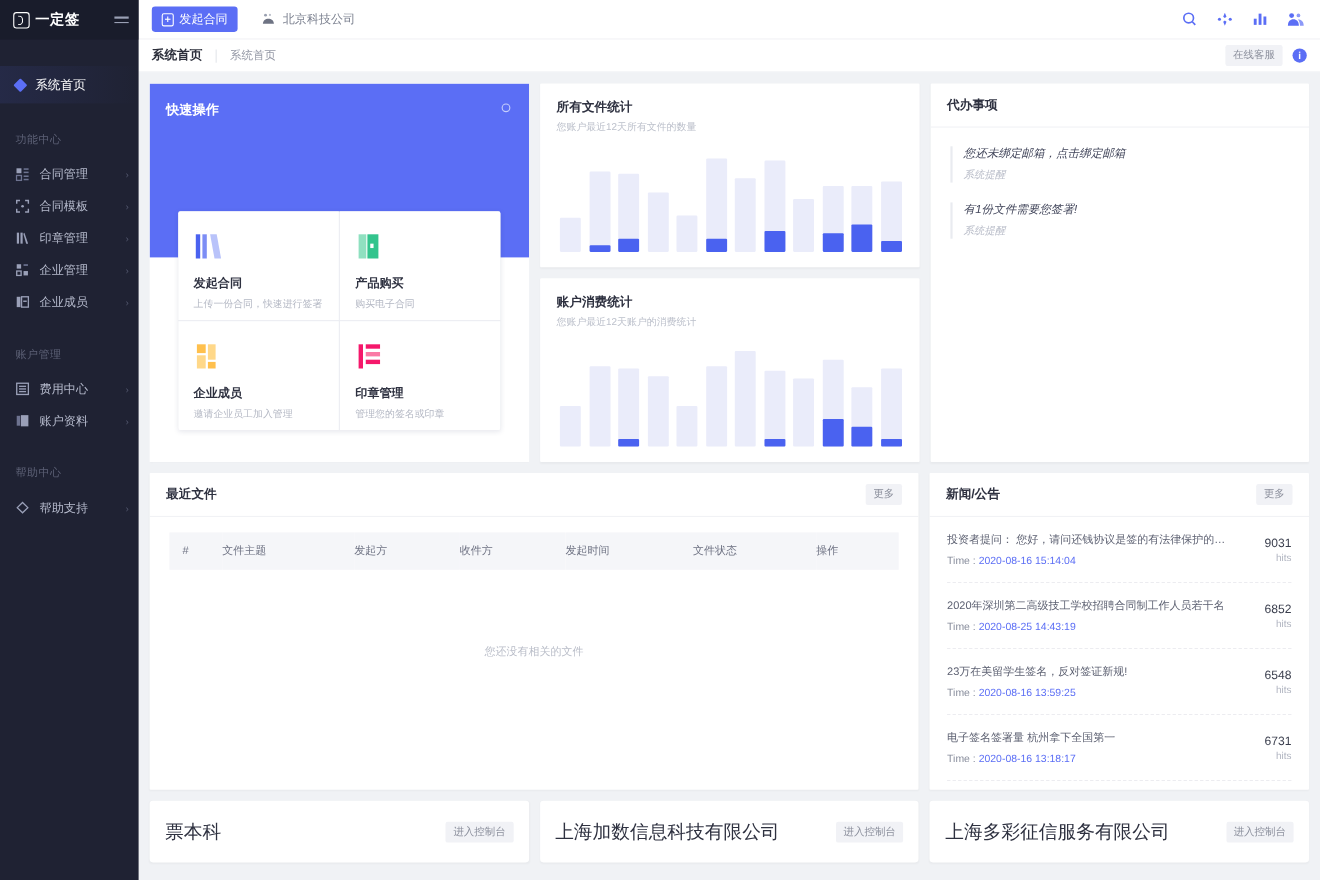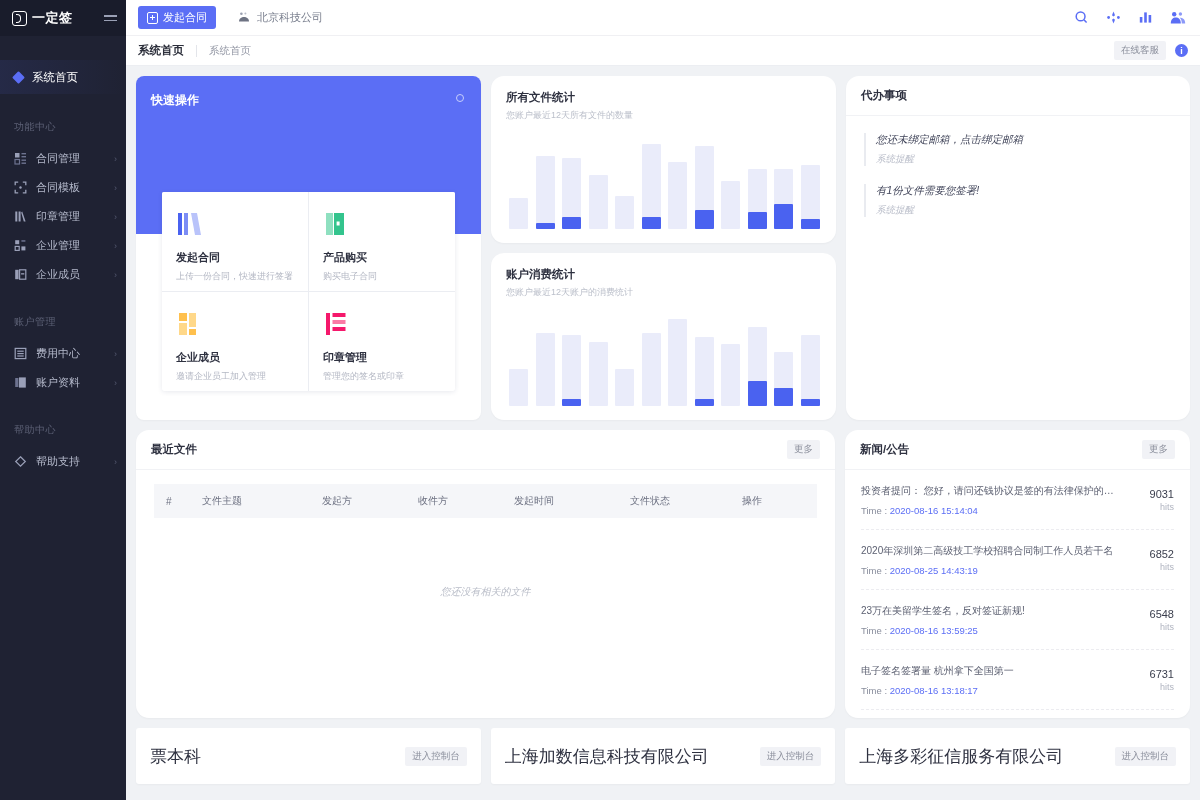--- a/index.html
+++ b/index.html
@@ -147,25 +147,25 @@
     flex: 1; overflow: hidden;
     padding: 10px 10px 0 10px;
   }
 
   
   .row1 { display: flex; gap: 10px; height: 344px; }
   .col-quick { width: 345px; flex: 0 0 345px; }
   .col-charts { width: 345px; flex: 0 0 345px; display: flex; flex-direction: column; gap: 10px; }
   .col-todo { flex: 1; }
 
-  .card { background: #ffffff; border-radius: 13px; box-shadow: 0 1px 2px rgba(0,0,0,.035); }
+  .card { background: #ffffff; border-radius: 1px; box-shadow: 0 1px 2px rgba(0,0,0,.035); }
 
   
   .quick {
-    height: 344px; position: relative; overflow: hidden; background: #fff; border-radius: 8px;
+    height: 344px; position: relative; overflow: hidden; background: #fff; border-radius: 0;
   }
   .quick-hero {
     position: absolute; left: 0; top: 0; right: 0; height: 158px;
     background: #5b6ef5;
   }
   .quick-title {
     position: absolute; left: 15px; top: 16px;
     color: #ffffff; font-size: 12px; font-weight: bold;
   }
   .quick-gear {
@@ -228,21 +228,20 @@
   table.tbl { width: 100%; border-collapse: collapse; }
   table.tbl th {
     background: #f5f6f9; color: #6e7283; font-size: 10px; font-weight: normal;
     text-align: left; padding: 10px 0 10px 0; height: 34px;
   }
   table.tbl th:first-child { padding-left: 12px; }
   .empty-note {
     flex: 1; display: flex; align-items: center; justify-content: center;
     font-size: 10px; color: #b9bdc8;
     padding-bottom: 52px;
-    font-style: italic;
   }
 
   .news-list { padding: 0 16px; }
   .news-item {
     display: flex; align-items: center;
     padding: 14px 0 13px 0;
     border-bottom: 1px dashed #ececf0;
     cursor: pointer;
   }
   .news-item:last-child { border-bottom: 1px dashed #ececf0; }

